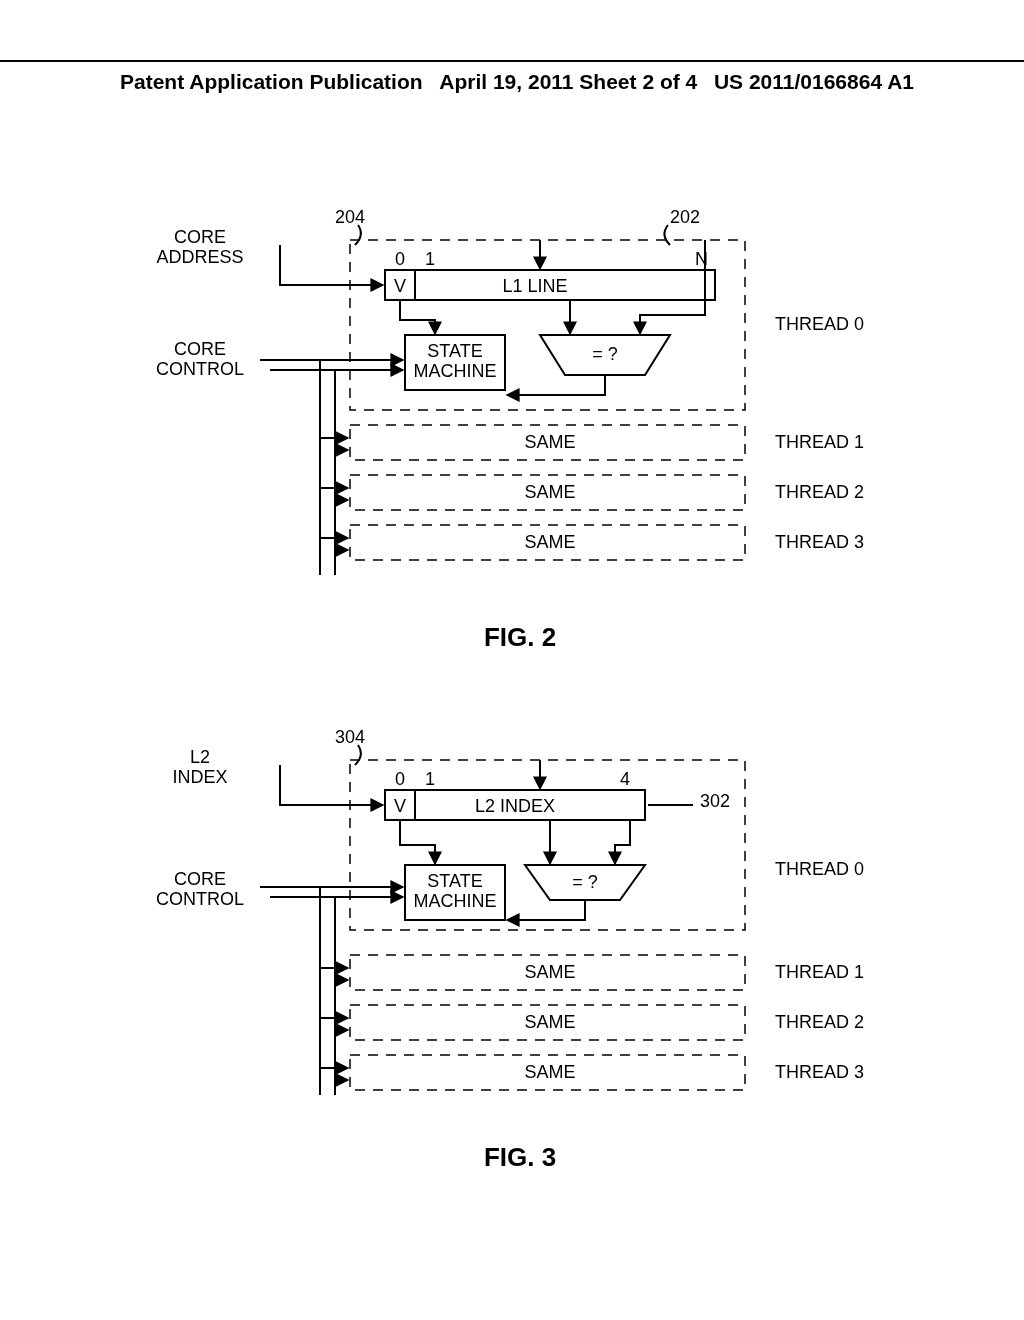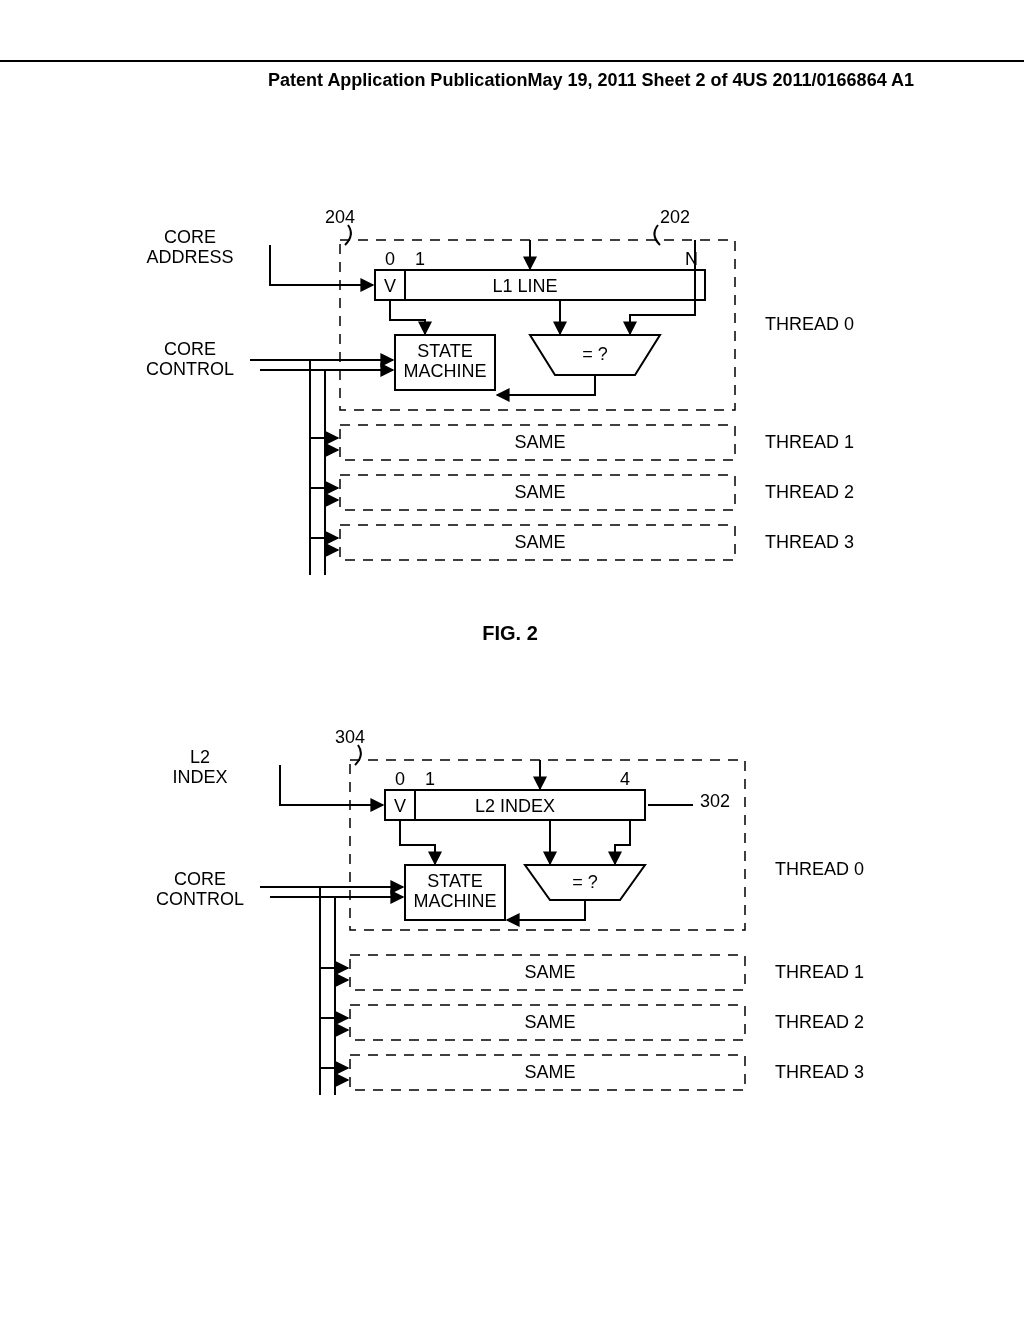--- a/index.html
+++ b/index.html
@@ -18,55 +18,55 @@
   .header {
     position: absolute;
     top: 60px;
     left: 0;
     right: 0;
     border-top: 2px solid black;
     padding-top: 8px;
   }
   .header-row {
     display: flex;
-    justify-content: flex-end;
-    font-size: 18px;
+    justify-content: space-between;
+    font-size: 21px;
     font-weight: bold;
     padding: 0 110px 0 120px;
   }
   .figure {
     position: absolute;
   }
-  .fig2 { top: 180px; left: 130px; width: 760px; height: 430px; }
+  .fig2 { top: 180px; left: 140px; width: 760px; height: 430px; }
   .fig3 { top: 700px; left: 140px; width: 760px; height: 430px; }
 
   .svg-container { width: 100%; height: 100%; }
   svg { overflow: visible; }
   svg text { font-family: Arial, Helvetica, sans-serif; }
   .lbl { font-size: 18px; }
   .box { fill: white; stroke: black; stroke-width: 2; }
   .dashed { fill: none; stroke: black; stroke-width: 1.5; stroke-dasharray: 10 8; }
   .wire { fill: none; stroke: black; stroke-width: 2; }
 
   .fig-caption {
     text-align: center;
-    font-size: 20px;
+    font-size: 26px;
     font-weight: bold;
     margin-top: 8px;
   }
 </style>
 </head>
 <body>
 
 <div class="page">
 
   <div class="header">
     <div class="header-row">
       <span>Patent Application Publication</span>
-      <span>May 19, 2011  Sheet 2 of 4</span>
+      <span>April 19, 2011  Sheet 2 of 4</span>
       <span>US 2011/0166864 A1</span>
     </div>
   </div>
 
   <div class="figure fig2">
     <svg class="svg-container" viewBox="0 0 760 400">
       <defs>
         <marker id="ah" viewBox="0 0 10 10" refX="9" refY="5" markerWidth="7" markerHeight="7" orient="auto">
           <path d="M 0 0 L 10 5 L 0 10 z" fill="black"></path>
         </marker>
@@ -190,15 +190,16 @@
       <text class="lbl" x="635" y="313">THREAD 2</text>
       <path class="wire" marker-end="url(#ah3)" d="M 180 303 L 208 303"></path>
       <path class="wire" marker-end="url(#ah3)" d="M 195 315 L 208 315"></path>
 
       <rect class="dashed" x="210" y="340" width="395" height="35"></rect>
       <text class="lbl" x="410" y="363" text-anchor="middle">SAME</text>
       <text class="lbl" x="635" y="363">THREAD 3</text>
       <path class="wire" marker-end="url(#ah3)" d="M 180 353 L 208 353"></path>
       <path class="wire" marker-end="url(#ah3)" d="M 195 365 L 208 365"></path>
     </svg>
+    <div class="fig-caption">FIG. 3</div>
   </div>
 
 </div>
 
 </body></html>

